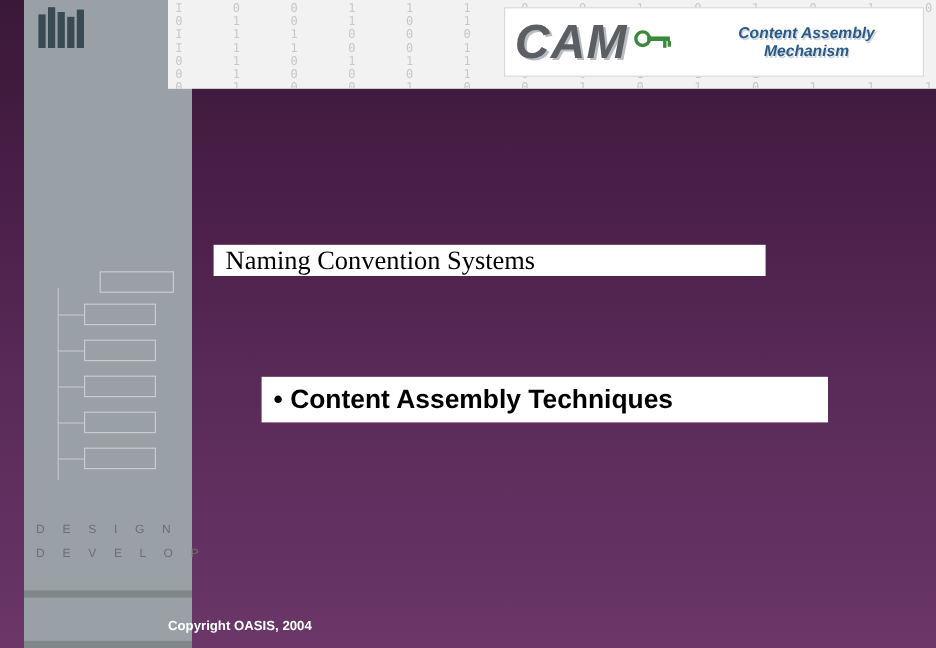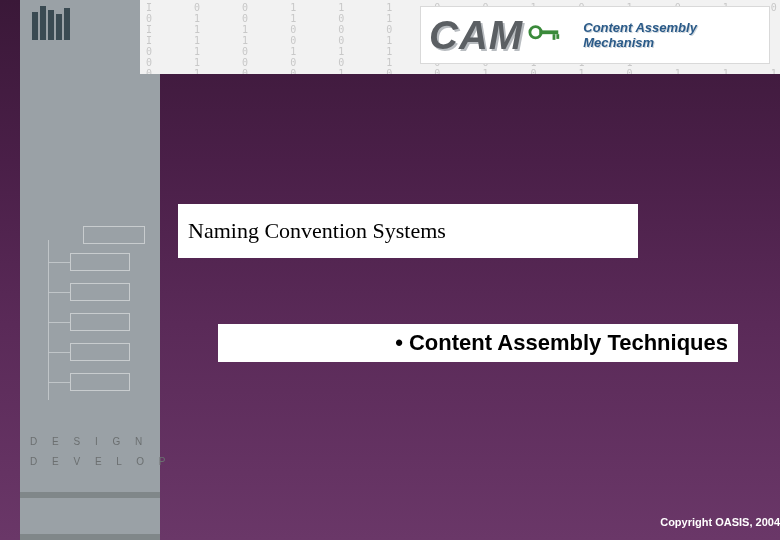--- a/index.html
+++ b/index.html
@@ -79,40 +79,40 @@
   }
   .cam-art .c {
     font-size: 40px; font-weight: 900; font-style: italic; color: #5b5f63;
     text-shadow: 2px 2px 0 #b8bcc0;
   }
   .cam-key {
     margin-left:-2px; margin-top:4px;
   }
   .cam-text {
     font-size: 13px; color: #2a5a88; font-weight: bold; font-style: italic;
-    text-shadow: 1px 1px 0 #cfd6dc; margin-left:15px;
+    text-shadow: 1px 1px 0 #cfd6dc; margin-left:15px;text-align:center;
   }
 
   
   .content {
     position: absolute; left: 140px; top: 74px; right: 0; bottom: 0;
   }
   .title-box {
     position: absolute; left: 38px; top: 130px; width: 460px;
-    background: #fff; padding: 14px 10px; font-family: "Times New Roman", serif;
+    background: #fff; padding: 0 10px; font-family: "Times New Roman", serif;
     font-size: 22px; color: #000;
   }
   .bullet-box {
-    position: absolute; left: 78px; top: 250px; width: 520px;
+    position: absolute; left: 78px; top: 240px; width: 472px;
     background: #fff; padding: 6px 10px;
     font-family: Arial, Helvetica, sans-serif;
-    font-size: 22px; font-weight: bold; color: #000; text-align: right;
+    font-size: 22px; font-weight: bold; color: #000;
   }
   .footer {
-    position: absolute; left: 0; right: 0; bottom: 12px; text-align: right;
+    position: absolute; left: 0; right: 0; bottom: 12px; text-align: left;
     color: #fff; font-size: 11px; font-weight: bold;
   }
 </style>
 </head>
 <body>
 
 <div class="slide">
 
   <div class="sidebar">
     <div class="sidebar-logo">

